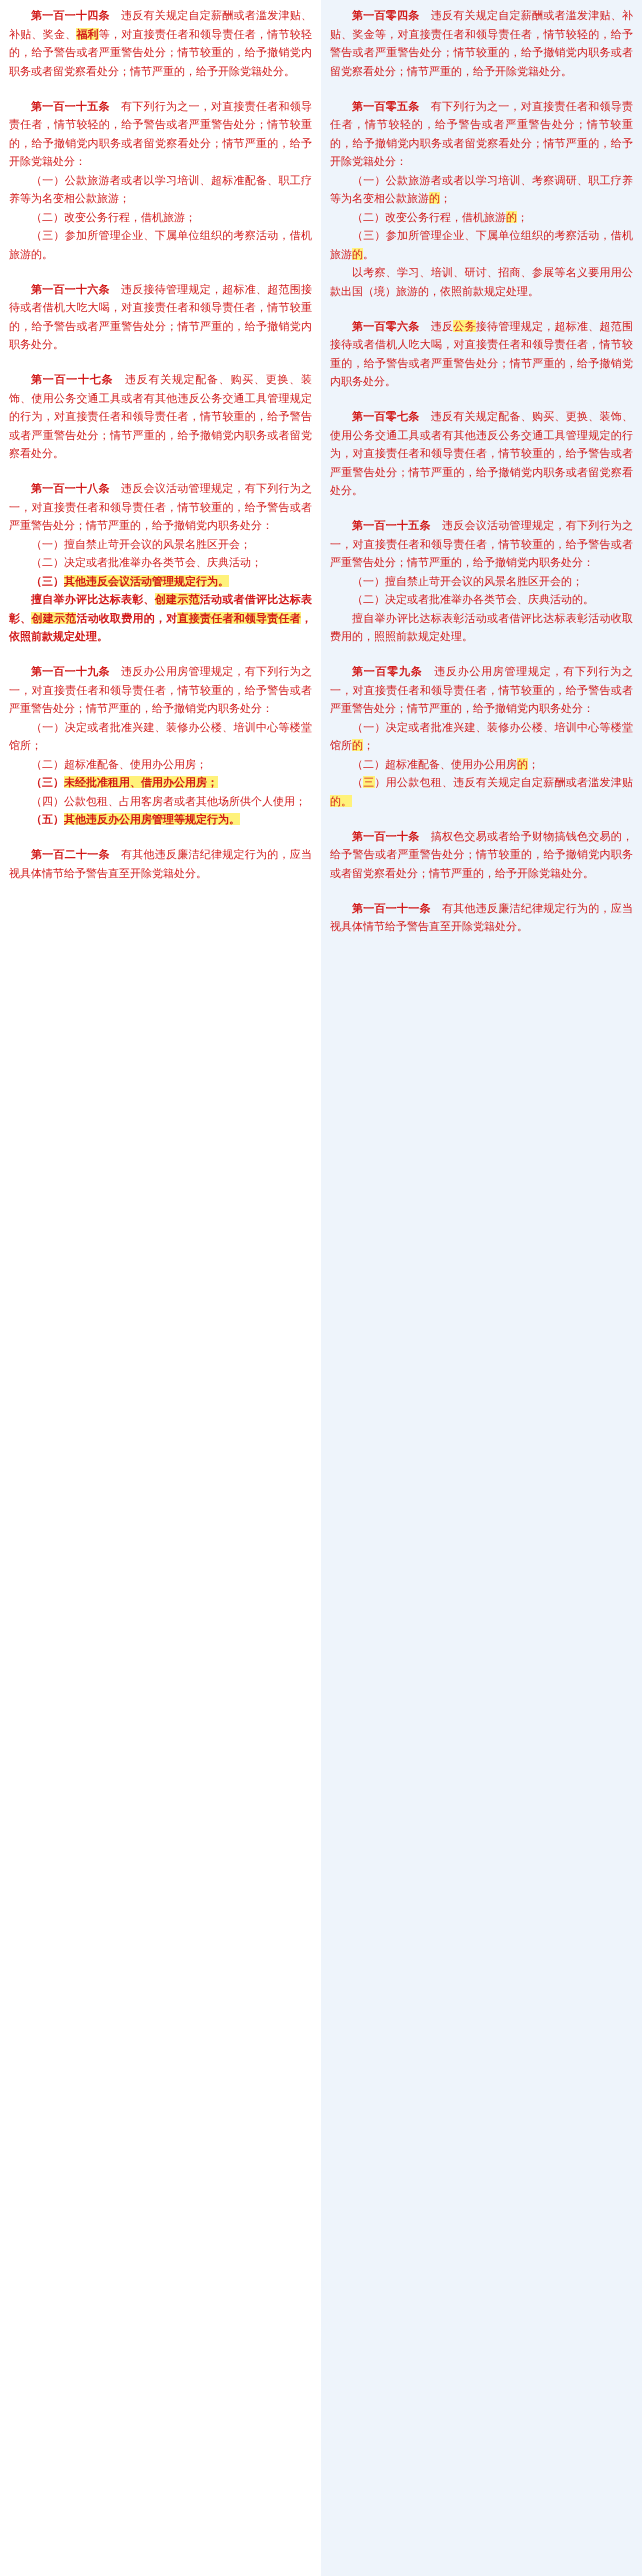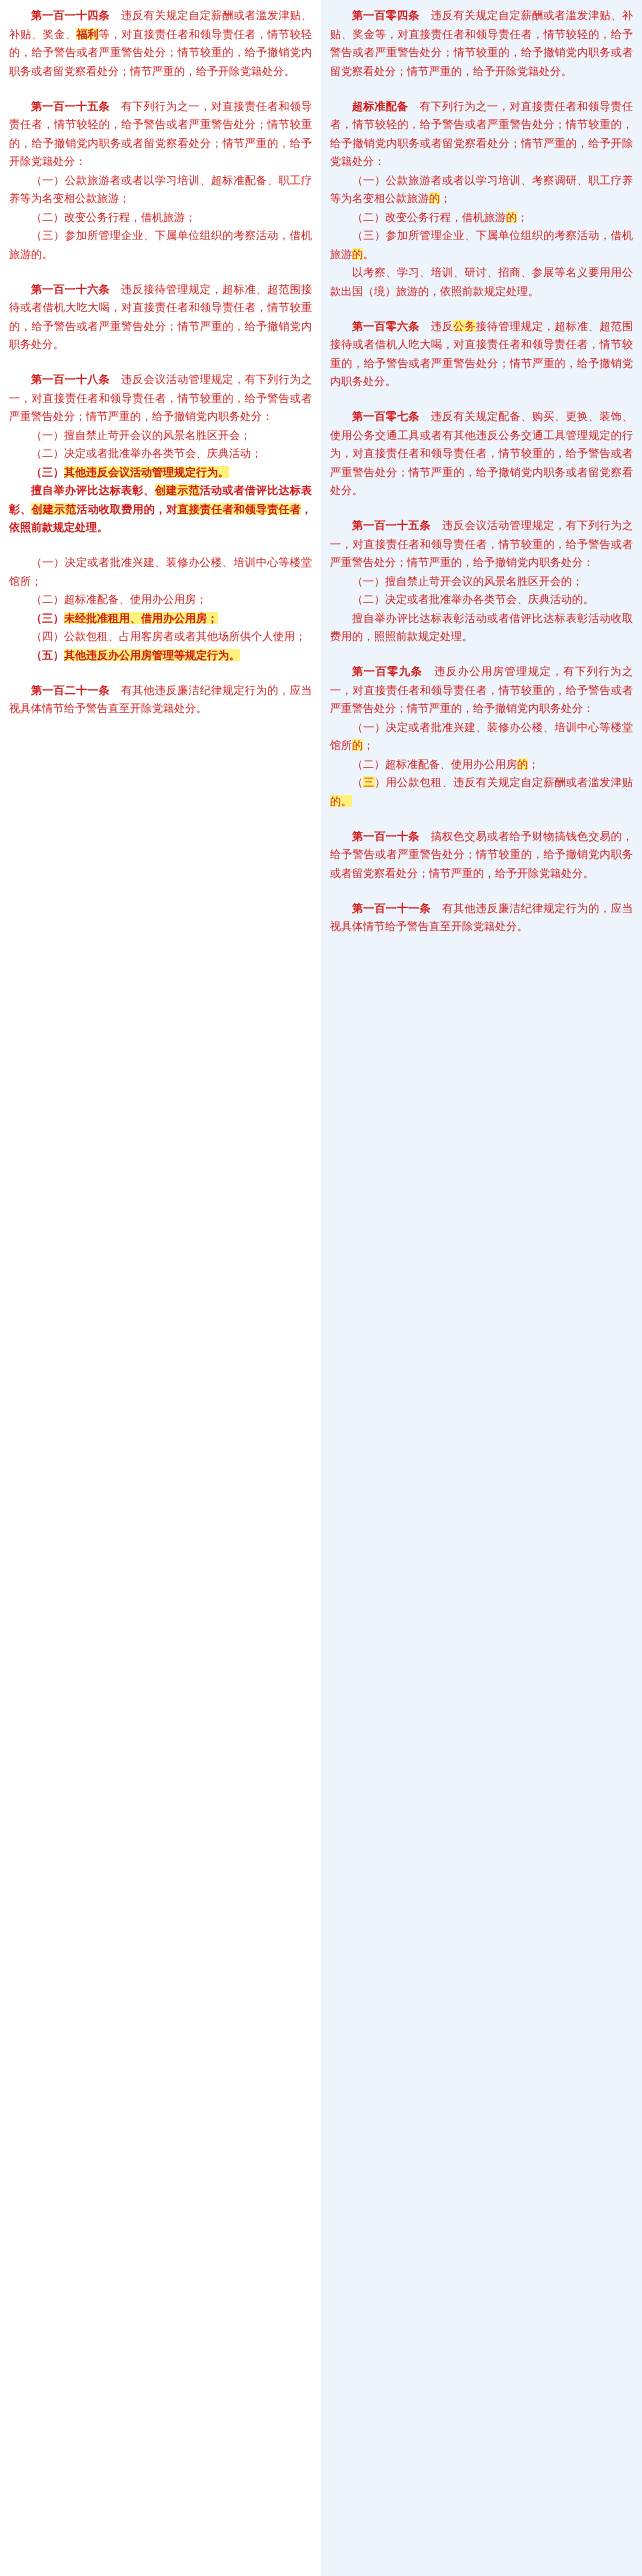--- a/index.html
+++ b/index.html
@@ -66,43 +66,47 @@
       <div class="article">
         <p class="p"><span class="bold">第一百一十五条</span><span>　有下列行为之一，对直接责任者和领导责任者，情节较轻的，给予警告或者严重警告处分；情节较重的，给予撤销党内职务或者留党察看处分；情节严重的，给予开除党籍处分：</span></p>
         <p class="p"><span>（一）公款旅游者或者以学习培训、超标准配备、职工疗养等为名变相公款旅游；</span></p>
         <p class="p"><span>（二）改变公务行程，借机旅游；</span></p>
         <p class="p"><span>（三）参加所管理企业、下属单位组织的考察活动，借机旅游的。</span></p>
       </div>
       <div class="article">
         <p class="p"><span class="bold">第一百一十六条</span><span>　违反接待管理规定，超标准、超范围接待或者借机大吃大喝，对直接责任者和领导责任者，情节较重的，给予警告或者严重警告处分；情节严重的，给予撤销党内职务处分。</span></p>
       </div>
       <div class="article">
+        <p class="p"><span class="bold">第一百一十七条</span><span>　违反有关规定配备、购买、更换、装饰、使用公务交通工具或者有其他违反公务交通工具管理规定的行为，对直接责任者和领导责任者，情节较重的，给予警告或者严重警告处分；情节严重的，给予撤销党内职务或者留党察看处分。</span></p>
+      </div>
+      <div class="article">
         <p class="p"><span class="bold">第一百一十八条</span><span>　违反会议活动管理规定，有下列行为之一，对直接责任者和领导责任者，情节较重的，给予警告或者严重警告处分；情节严重的，给予撤销党内职务处分：</span></p>
         <p class="p"><span>（一）擅自禁止苛开会议的风景名胜区开会；</span></p>
         <p class="p"><span>（二）决定或者批准举办各类节会、庆典活动；</span></p>
         <p class="p"><span class="bold">（三）</span><span class="hl-b">其他违反会议活动管理规定行为。</span></p>
         <p class="p"><span class="bold">擅自举办评比达标表彰、</span><span class="hl-b">创建示范</span><span class="bold">活动或者借评比达标表彰、</span><span class="hl-b">创建示范</span><span class="bold">活动收取费用的，对</span><span class="hl-b">直接责任者和领导责任者</span><span class="bold">，依照前款规定处理。</span></p>
       </div>
       <div class="article">
+        <p class="p"><span class="bold">第一百一十九条</span><span>　违反办公用房管理规定，有下列行为之一，对直接责任者和领导责任者，情节较重的，给予警告或者严重警告处分；情节严重的，给予撤销党内职务处分：</span></p>
         <p class="p"><span>（一）决定或者批准兴建、装修办公楼、培训中心等楼堂馆所；</span></p>
         <p class="p"><span>（二）超标准配备、使用办公用房；</span></p>
         <p class="p"><span class="bold">（三）</span><span class="hl-b">未经批准租用、借用办公用房；</span></p>
         <p class="p"><span>（四）公款包租、占用客房者或者其他场所供个人使用；</span></p>
         <p class="p"><span class="bold">（五）</span><span class="hl-b">其他违反办公用房管理等规定行为。</span></p>
       </div>
       <div class="article">
         <p class="p"><span class="bold">第一百二十一条</span><span>　有其他违反廉洁纪律规定行为的，应当视具体情节给予警告直至开除党籍处分。</span></p>
       </div>
     </div>
   <div class="col col-right" id="col-right">
       <div class="article">
         <p class="p"><span class="bold">第一百零四条</span><span>　违反有关规定自定薪酬或者滥发津贴、补贴、奖金等，对直接责任者和领导责任者，情节较轻的，给予警告或者严重警告处分；情节较重的，给予撤销党内职务或者留党察看处分；情节严重的，给予开除党籍处分。</span></p>
       </div>
       <div class="article">
-        <p class="p"><span class="bold">超标准配备</span><span>　有下列行为之一，对直接责任者和领导责任者，情节较轻的，给予警告或者严重警告处分；情节较重的，给予撤销党内职务或者留党察看处分；情节严重的，给予开除党籍处分：</span></p>
+        <p class="p"><span class="bold">第一百零五条</span><span>　有下列行为之一，对直接责任者和领导责任者，情节较轻的，给予警告或者严重警告处分；情节较重的，给予撤销党内职务或者留党察看处分；情节严重的，给予开除党籍处分：</span></p>
         <p class="p"><span>（一）公款旅游者或者以学习培训、考察调研、职工疗养等为名变相公款旅游</span><span class="hl">的</span><span>；</span></p>
         <p class="p"><span>（二）改变公务行程，借机旅游</span><span class="hl">的</span><span>；</span></p>
         <p class="p"><span>（三）参加所管理企业、下属单位组织的考察活动，借机旅游</span><span class="hl">的</span><span>。</span></p>
         <p class="p"><span>以考察、学习、培训、研讨、招商、参展等名义要用用公款出国（境）旅游的，依照前款规定处理。</span></p>
       </div>
       <div class="article">
         <p class="p"><span class="bold">第一百零六条</span><span>　违反</span><span class="hl">公务</span><span>接待管理规定，超标准、超范围接待或者借机人吃大喝，对直接责任者和领导责任者，情节较重的，给予警告或者严重警告处分；情节严重的，给予撤销党内职务处分。</span></p>
       </div>
       <div class="article">
         <p class="p"><span class="bold">第一百零七条</span><span>　违反有关规定配备、购买、更换、装饰、使用公务交通工具或者有其他违反公务交通工具管理规定的行为，对直接责任者和领导责任者，情节较重的，给予警告或者严重警告处分；情节严重的，给予撤销党内职务或者留党察看处分。</span></p>

